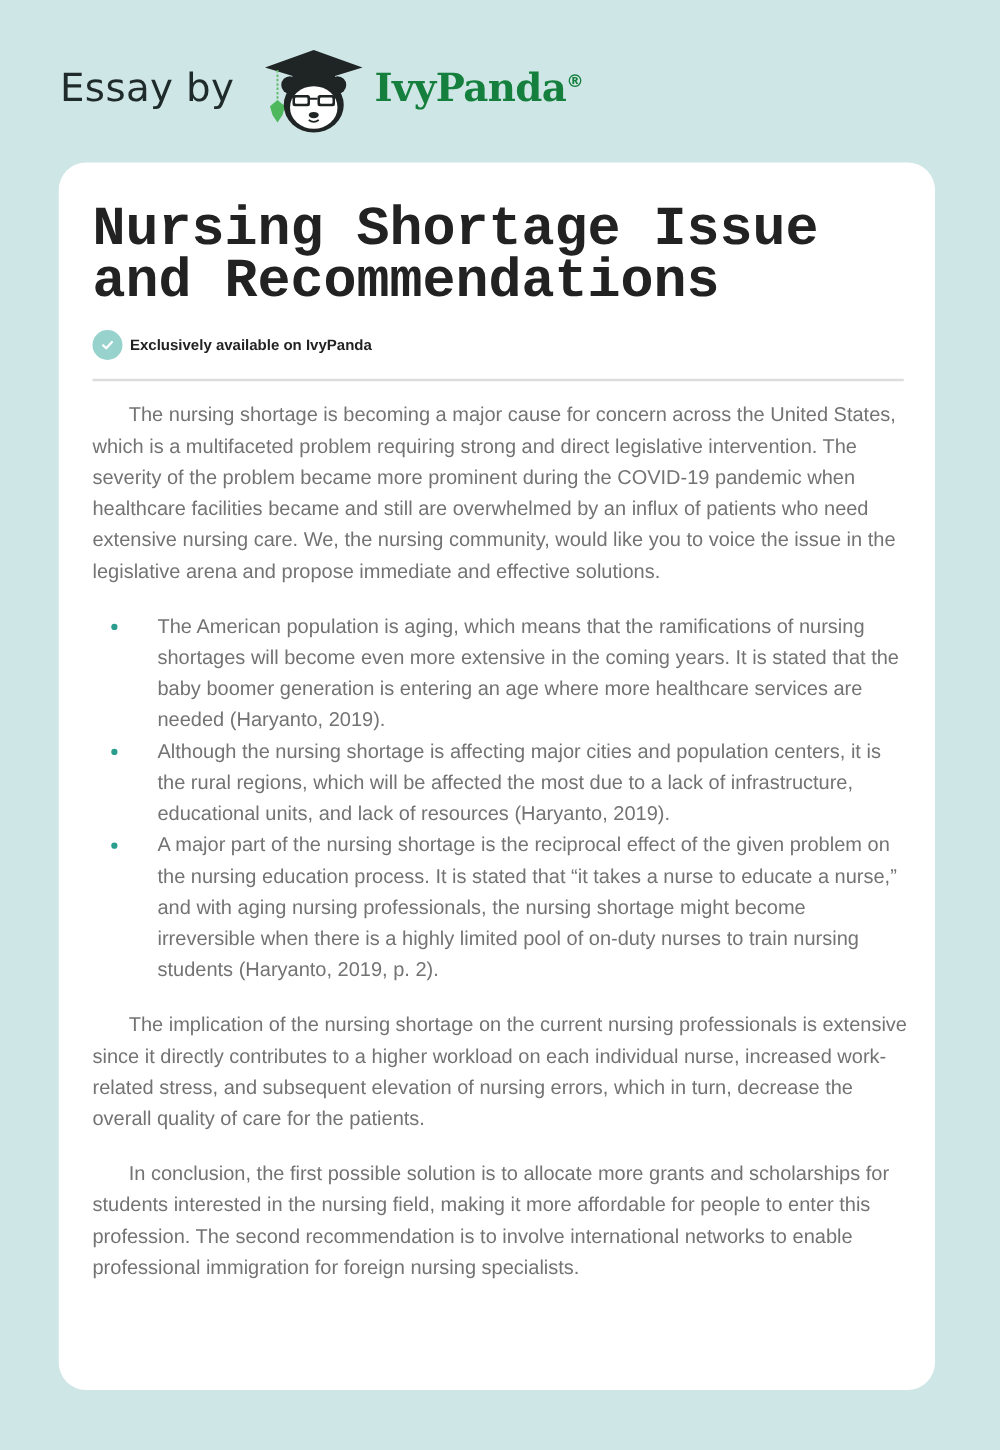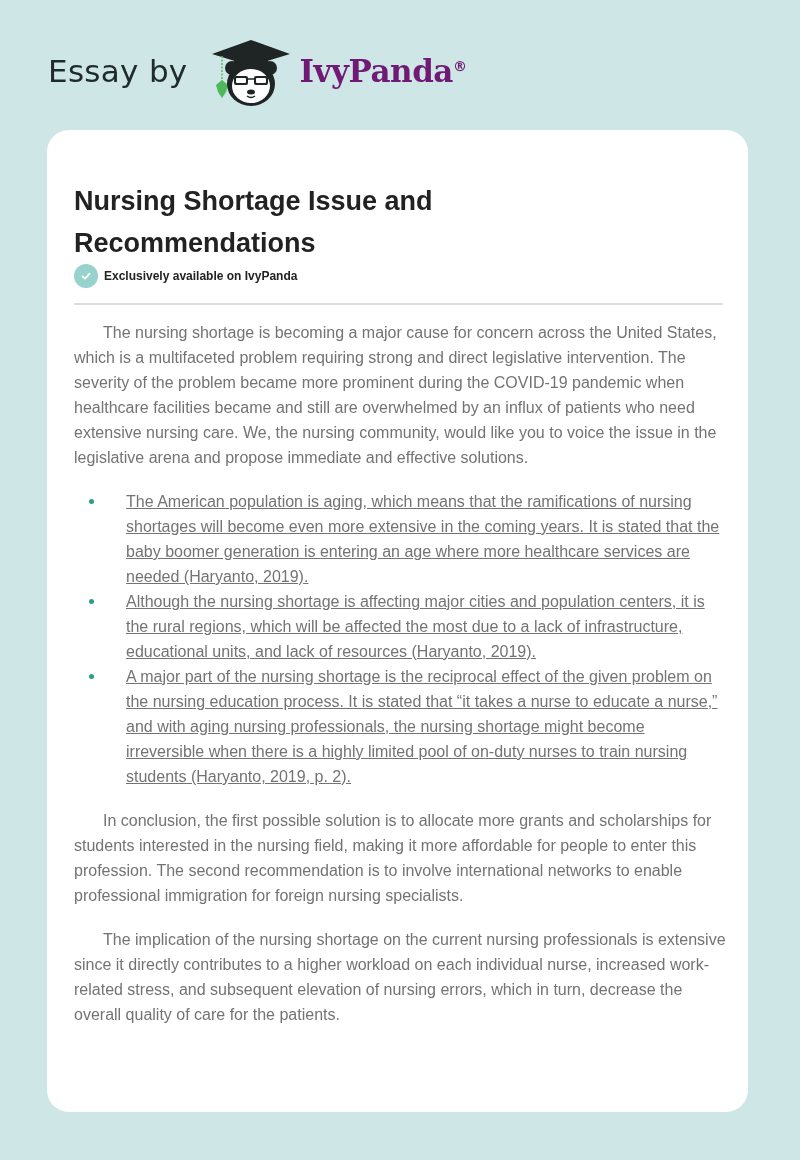--- a/index.html
+++ b/index.html
@@ -15,50 +15,51 @@
     display: flex; align-items: center;
   }
   .brand-prefix {
     font-family: "DejaVu Sans", sans-serif;
     font-size: 31px; color: #1f2a2a; letter-spacing: 0.3px;
     margin-right: 20px;
   }
   .logo-icon { width: 86px; height: 74px; margin-right: 6px; }
   .brand-name {
     font-family: "DejaVu Serif", serif; font-weight: bold;
-    font-size: 31px; color: #701a75; letter-spacing: -0.5px;
+    font-size: 31px; color: #15803d; letter-spacing: -0.5px;
   }
   .brand-reg { font-size: 14px; vertical-align: super; font-family: "DejaVu Sans", sans-serif; font-weight: bold; }
 
   .card {
     position: absolute; left: 47px; top: 130px; width: 701px; height: 982px;
     background: #ffffff; border-radius: 22px;
   }
   .title {
-    position: absolute; left: 27px; top: 50px; width: 600px;
-    font-size: 27px; font-weight: bold; line-height: 42px; color: #222;
+    position: absolute; left: 27px; top: 33px; width: 600px;
+    font-size: 44px; font-weight: bold; line-height: 42px; color: #222;
     margin: 0;
+    font-family: Liberation Mono, monospace;
   }
   .badge {
     position: absolute; left: 27px; top: 134px; display: flex; align-items: center;
   }
   .check-icon {
     width: 24px; height: 24px; border-radius: 50%; background: #97d2cc;
     display: flex; align-items: center; justify-content: center; margin-right: 6px;
   }
   .badge-text { font-size: 12px; font-weight: bold; color: #222; }
   .divider {
     position: absolute; left: 27px; top: 173px; width: 649px; height: 2px; background: #dddddd;
   }
   .body-text {
     position: absolute; left: 27px; top: 190px; width: 652px;
     font-size: 16px; line-height: 25px; color: #737373;
   }
   .para { margin: 0 0 19px 0; text-indent: 29px; }
-  .bullets { list-style: none; padding: 0; margin: 0 0 19px 0; text-decoration: underline; }
+  .bullets { list-style: none; padding: 0; margin: 0 0 19px 0; }
   .bullet { position: relative; padding-left: 52px; }
   .bullet-dot {
     position: absolute; left: 15px; top: 10px; width: 5px; height: 5px; border-radius: 50%;
     background: #2a9d8f;
   }
 </style>
 </head>
 <body>
 
 <div class="brand">
@@ -112,16 +113,16 @@
       </li>
       <li class="bullet">
         <span class="bullet-dot"></span>
         <span>Although the nursing shortage is affecting major cities and population centers, it is the rural regions, which will be affected the most due to a lack of infrastructure, educational units, and lack of resources (Haryanto, 2019).</span>
       </li>
       <li class="bullet">
         <span class="bullet-dot"></span>
         <span>A major part of the nursing shortage is the reciprocal effect of the given problem on the nursing education process. It is stated that “it takes a nurse to educate a nurse,” and with aging nursing professionals, the nursing shortage might become irreversible when there is a highly limited pool of on-duty nurses to train nursing students (Haryanto, 2019, p. 2).</span>
       </li>
     </ul>
+    <p class="para">The implication of the nursing shortage on the current nursing professionals is extensive since it directly contributes to a higher workload on each individual nurse, increased work-related stress, and subsequent elevation of nursing errors, which in turn, decrease the overall quality of care for the patients.</p>
     <p class="para">In conclusion, the first possible solution is to allocate more grants and scholarships for students interested in the nursing field, making it more affordable for people to enter this profession. The second recommendation is to involve international networks to enable professional immigration for foreign nursing specialists.</p>
-    <p class="para">The implication of the nursing shortage on the current nursing professionals is extensive since it directly contributes to a higher workload on each individual nurse, increased work-related stress, and subsequent elevation of nursing errors, which in turn, decrease the overall quality of care for the patients.</p>
   </div>
 </div>
 
 </body></html>

